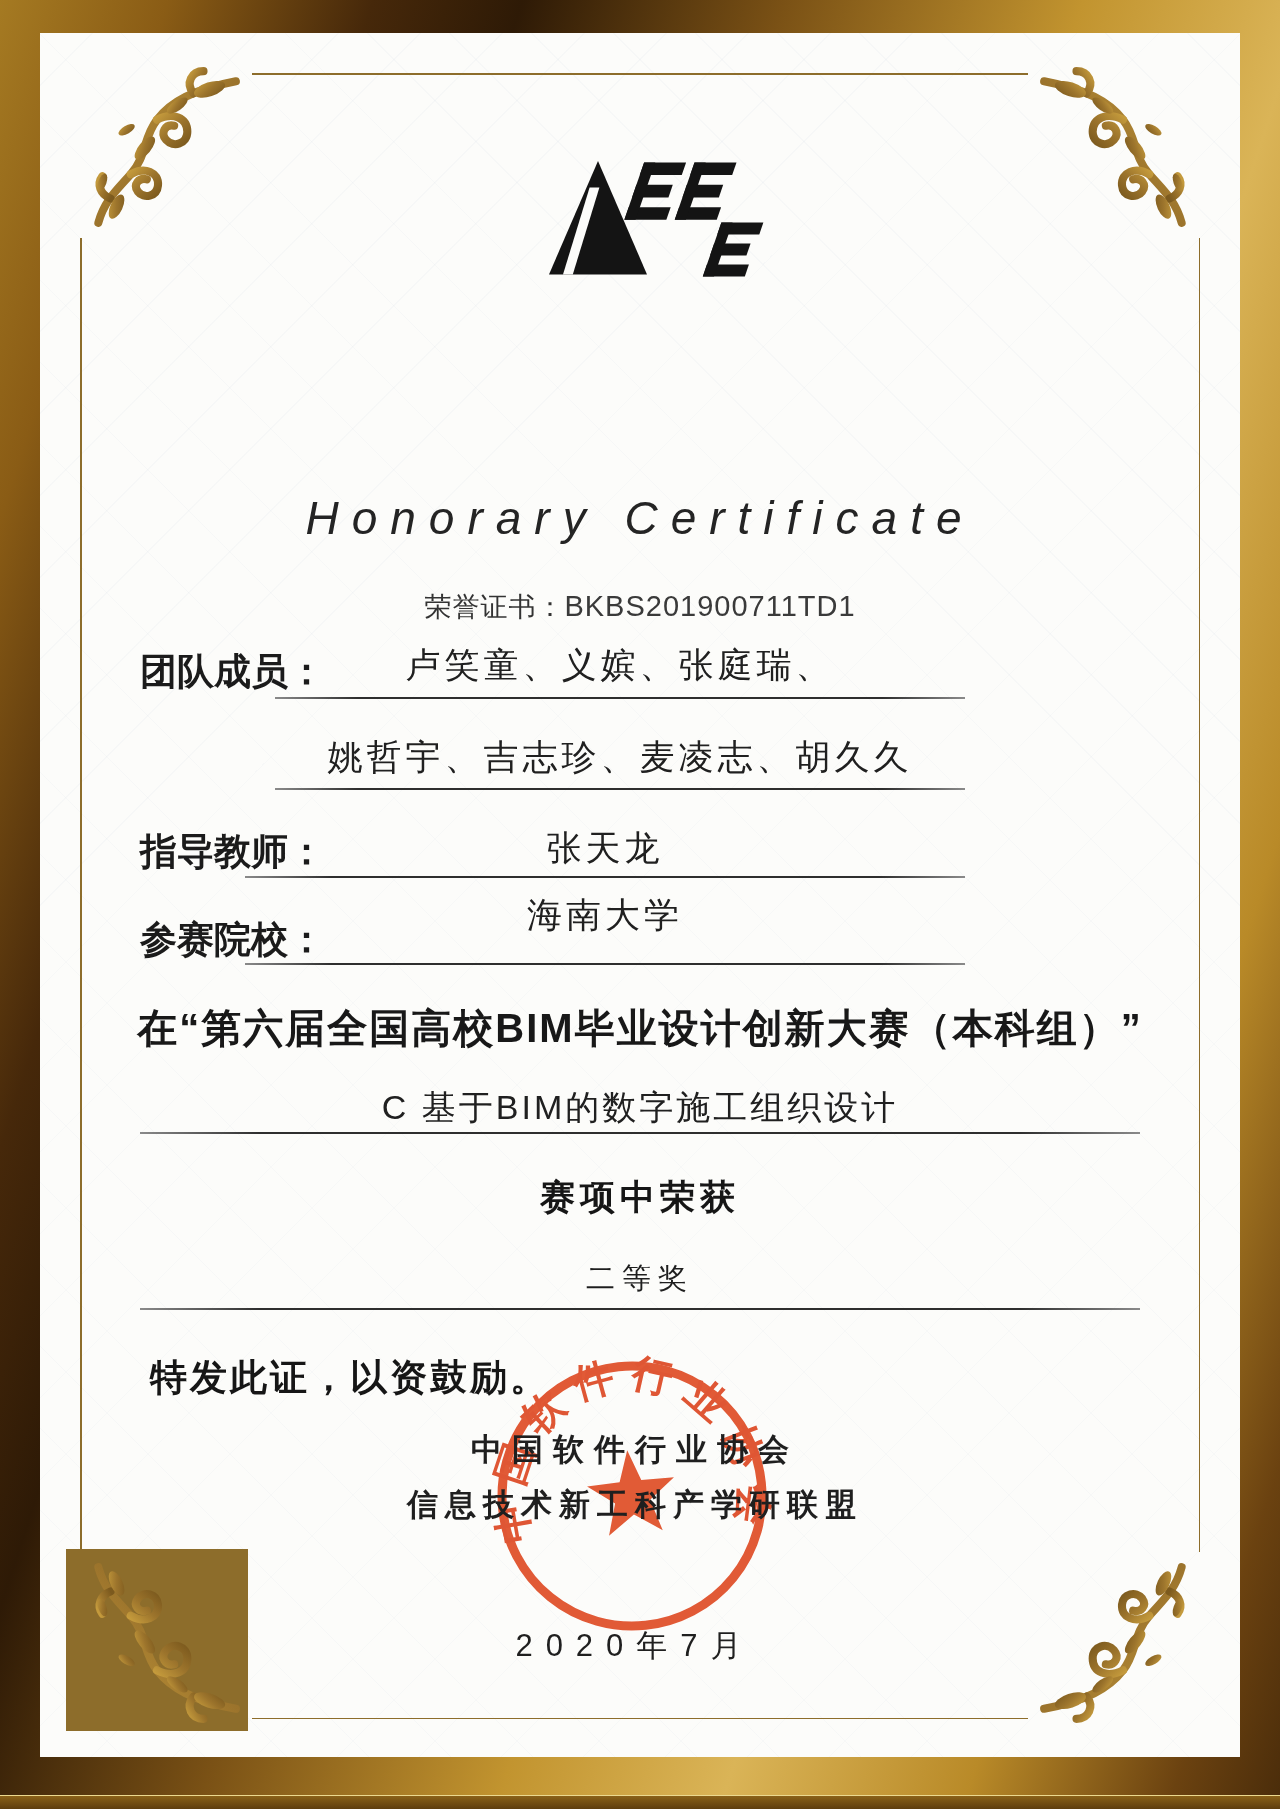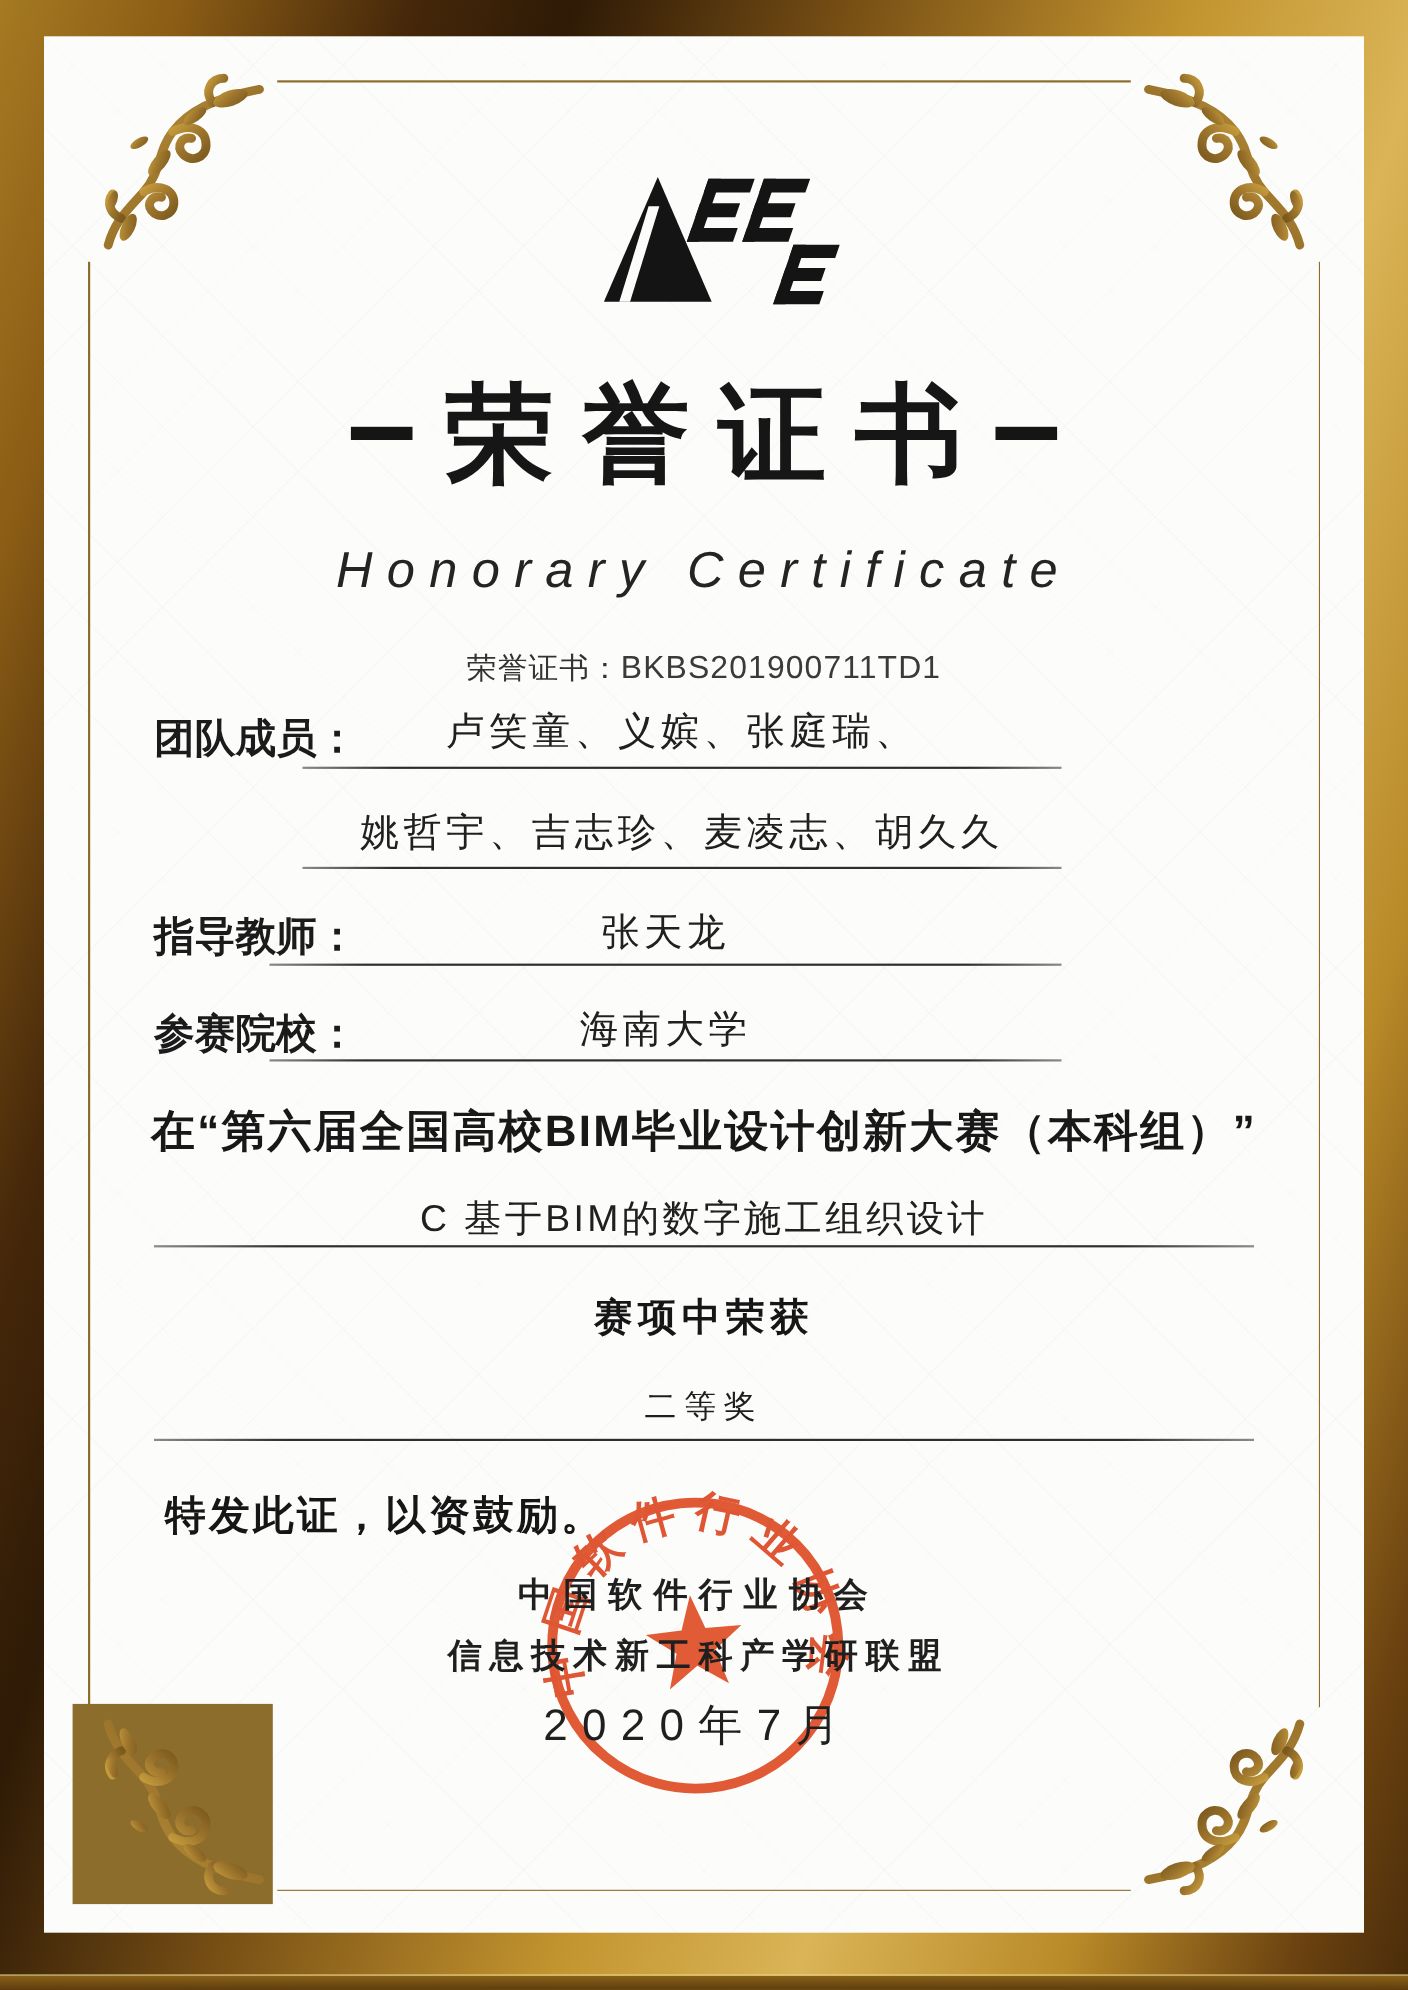--- a/index.html
+++ b/index.html
@@ -52,21 +52,21 @@
 
   .competition{top:968px; font-size:40px; font-weight:bold; letter-spacing:2px; color:#181818;}
   .event{top:1052px; font-size:34px; font-weight:500; letter-spacing:3px; color:#202020;}
   .award-phrase{top:1141px; font-size:35px; font-weight:bold; letter-spacing:5px; color:#161616;}
   .prize{top:1226px; font-size:29px; font-weight:500; letter-spacing:7px; color:#1e1e1e;}
   .closing{top:1320px; left:110px; font-size:37px; font-weight:bold; letter-spacing:3px; color:#161616;}
 
   .issuer-block{left:295px; width:600px; text-align:center; color:#1f1f1f; z-index:2;}
   .issuer1{top:1396px; font-size:31px; font-weight:bold; letter-spacing:10px;}
   .issuer2{top:1451px; font-size:31px; font-weight:bold; letter-spacing:7px;}
-  .issue-date{top:1508px; font-size:40px; font-weight:500; letter-spacing:13px;}
+  .issue-date{top:1592px; font-size:31px; font-weight:500; letter-spacing:13px;}
 
   .seal{left:447px; top:1318px; width:290px; height:290px; z-index:1; opacity:0.93;}
 </style>
 </head>
 <body>
 
 <svg width="0" height="0" style="position:absolute" aria-hidden="true">
   <defs>
     <linearGradient id="goldg" x1="0" y1="0" x2="1" y2="1">
       <stop offset="0" stop-color="#c49a3c"></stop>
@@ -131,43 +131,38 @@
             <rect x="330" y="98" width="60" height="17"></rect>
             <rect x="330" y="128" width="52" height="17"></rect>
             <rect x="330" y="158" width="60" height="17"></rect>
             <rect x="330" y="98" width="16" height="77"></rect>
           </g>
         </g>
         <polygon points="108,48 122,48 84,172 70,172" fill="#fcfcfa"></polygon>
       </svg>
     </div>
 
-    <div class="abs title-row">
-      <span class="title-dash"></span>
-      <span class="title-text">荣誉证书</span>
-      <span class="title-dash"></span>
-    </div>
     <div class="abs center honorary">Honorary Certificate</div>
 
     <div class="abs center certno">
       <span>荣誉证书：</span><span class="no">BKBS201900711TD1</span>
     </div>
 
     <div class="abs field-label" style="left:100px; top:620px;">团队成员：</div>
     <div class="abs field-value" style="left:235px; top:614px; width:690px;">卢笑童、义嫔、张庭瑞、</div>
     <div class="uline" style="left:235px; top:664px; width:690px;"></div>
     <div class="abs field-value" style="left:235px; top:706px; width:690px;">姚哲宇、吉志珍、麦凌志、胡久久</div>
     <div class="uline" style="left:235px; top:755px; width:690px;"></div>
 
     <div class="abs field-label" style="left:100px; top:800px;">指导教师：</div>
     <div class="abs field-value" style="left:205px; top:797px; width:720px;">张天龙</div>
     <div class="uline" style="left:205px; top:843px; width:720px;"></div>
 
     <div class="abs field-label" style="left:100px; top:888px;">参赛院校：</div>
-    <div class="abs field-value" style="left:205px; top:885px; width:720px;">海南大学</div>
+    <div class="abs field-value" style="left:205px; top:864px; width:720px;">海南大学</div>
     <div class="uline" style="left:205px; top:930px; width:720px;"></div>
 
     <div class="abs center competition">在“第六届全国高校BIM毕业设计创新大赛（本科组）”</div>
     <div class="abs center event">C 基于BIM的数字施工组织设计</div>
     <div class="uline" style="left:100px; top:1099px; width:1000px;"></div>
     <div class="abs center award-phrase">赛项中荣获</div>
     <div class="abs center prize">二等奖</div>
     <div class="uline" style="left:100px; top:1275px; width:1000px;"></div>
 
     <div class="abs closing">特发此证，以资鼓励。</div>

